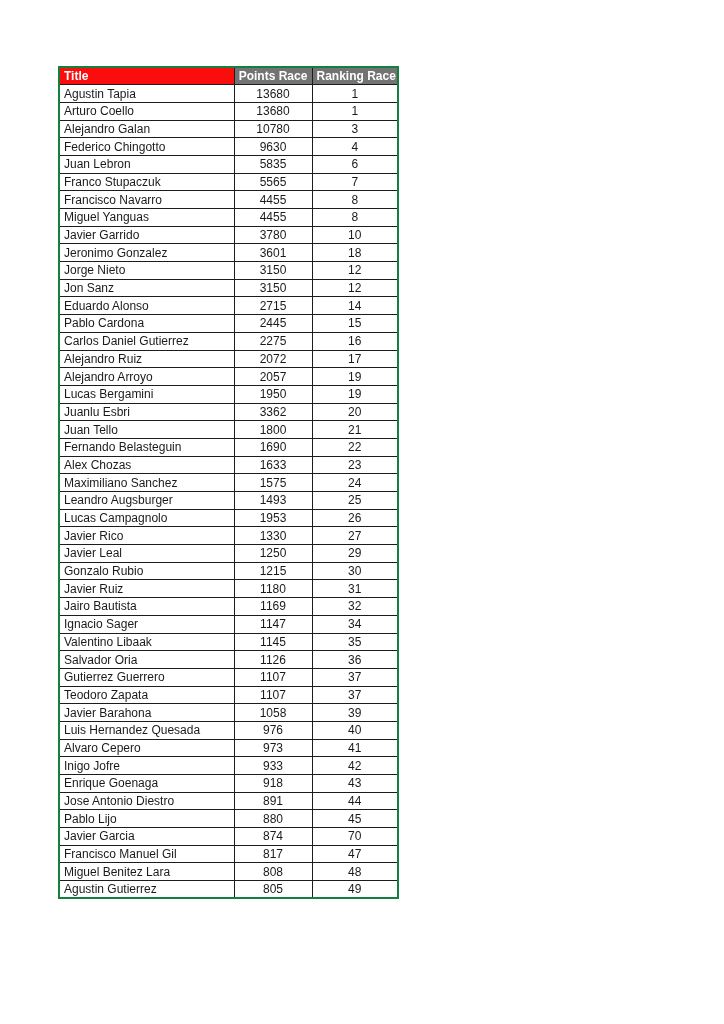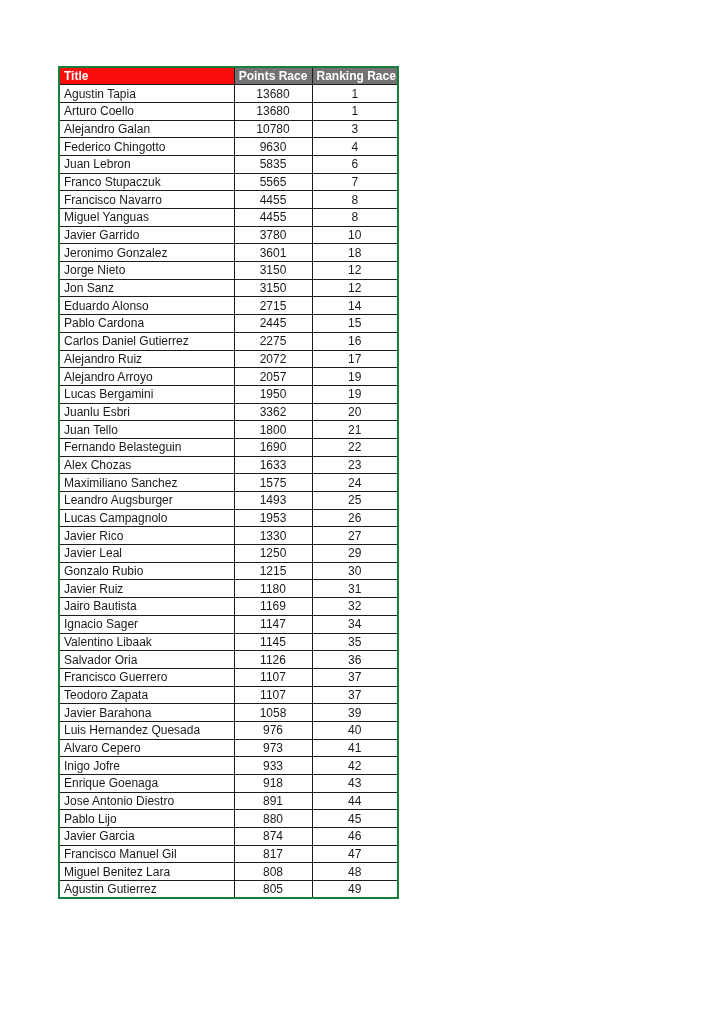--- a/index.html
+++ b/index.html
@@ -271,21 +271,21 @@
     <td class="td-ranking">35</td>
   </tr>
 
   <tr>
     <td class="td-title">Salvador Oria</td>
     <td class="td-points">1126</td>
     <td class="td-ranking">36</td>
   </tr>
 
   <tr>
-    <td class="td-title">Francisco Guerrero</td>
+    <td class="td-title">Gutierrez Guerrero</td>
     <td class="td-points">1107</td>
     <td class="td-ranking">37</td>
   </tr>
 
   <tr>
     <td class="td-title">Teodoro Zapata</td>
     <td class="td-points">1107</td>
     <td class="td-ranking">37</td>
   </tr>
 
@@ -327,21 +327,21 @@
 
   <tr>
     <td class="td-title">Pablo Lijo</td>
     <td class="td-points">880</td>
     <td class="td-ranking">45</td>
   </tr>
 
   <tr>
     <td class="td-title">Javier Garcia</td>
     <td class="td-points">874</td>
-    <td class="td-ranking">46</td>
+    <td class="td-ranking">70</td>
   </tr>
 
   <tr>
     <td class="td-title">Francisco Manuel Gil</td>
     <td class="td-points">817</td>
     <td class="td-ranking">47</td>
   </tr>
 
   <tr>
     <td class="td-title">Miguel Benitez Lara</td>

